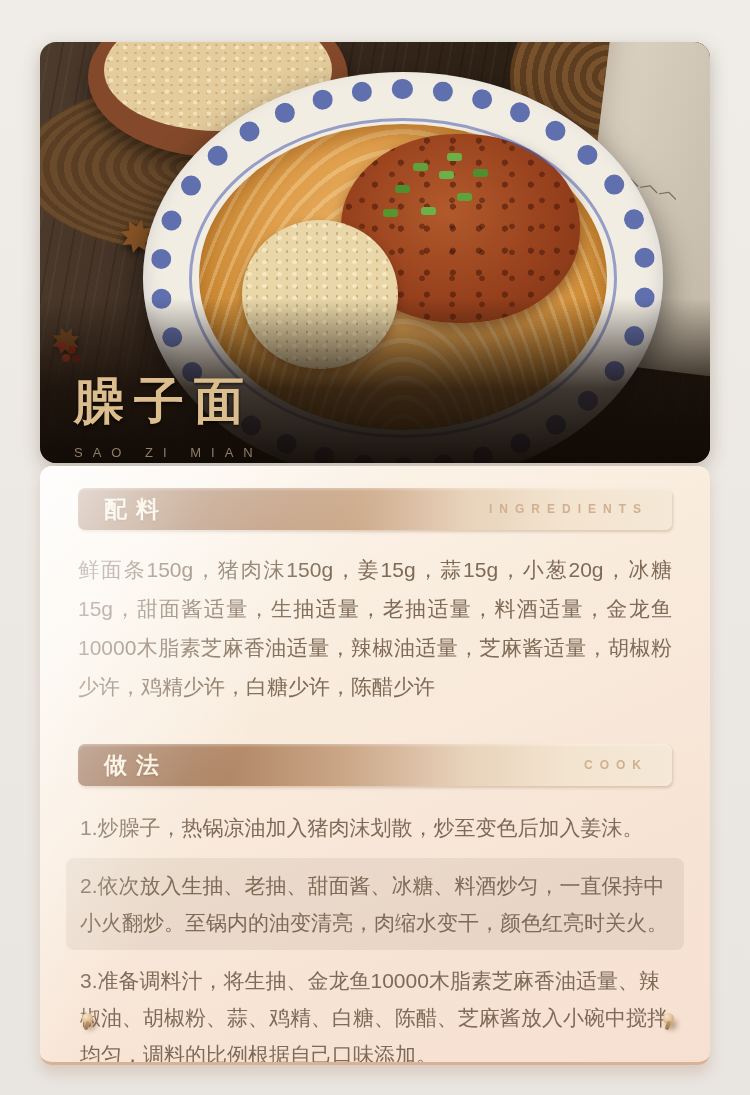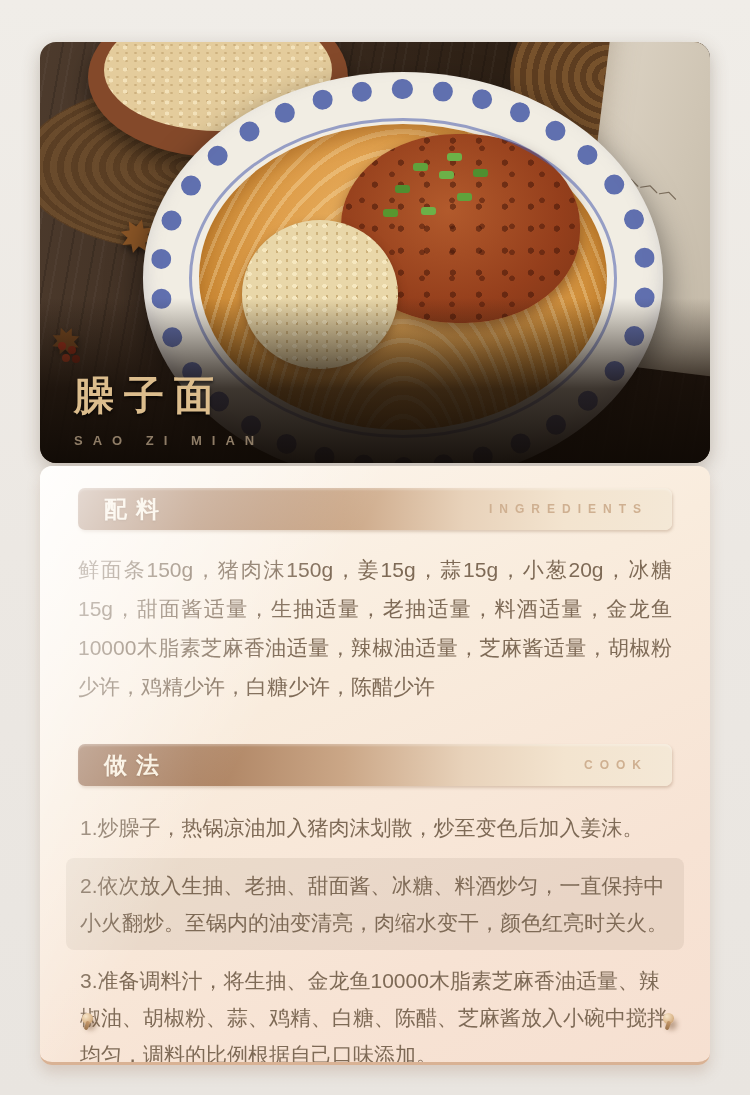--- a/index.html
+++ b/index.html
@@ -100,25 +100,25 @@
     box-shadow:26px 8px 0 #6cb148, -18px 22px 0 #4f8f30, 44px 30px 0 #5fa23c,
                8px 44px 0 #6cb148, -30px 46px 0 #57962f, 60px 6px 0 #4f8f30, 34px -10px 0 #6cb148;
   }
 
   .photo-shade {
     position:absolute; left:0; right:0; bottom:0; height:165px;
     background:linear-gradient(to top, rgba(16,10,5,.96) 0%, rgba(22,14,8,.82) 45%, rgba(22,14,8,0) 100%);
   }
   .hero-title-block { position:absolute; left:34px; top:326px; }
   .hero-title {
-    font-size:40px; font-weight:800; letter-spacing:10px; color:#dcbd8d;
+    font-size:50px; font-weight:800; letter-spacing:10px; color:#dcbd8d;
     text-shadow:0 2px 3px rgba(0,0,0,.6);
   }
   .hero-subtitle {
-    margin-top:10px; font-size:13px; letter-spacing:10px; color:#8f7d67; font-weight:700;
+    margin-top:10px; font-size:13px; letter-spacing:10px; color:#8f7d67; font-weight:400;
   }
 
   
   .content-card {
     position:absolute; left:40px; top:466px; width:670px; height:599px;
     border-radius:12px;
     background:linear-gradient(155deg,#fdf7ef 0%,#f9ecdd 38%,#f7e3d4 75%,#f6e0d1 100%);
     border-bottom:3px solid #d9b294;
     box-shadow:0 8px 14px rgba(150,110,80,.22);
     overflow:hidden;

